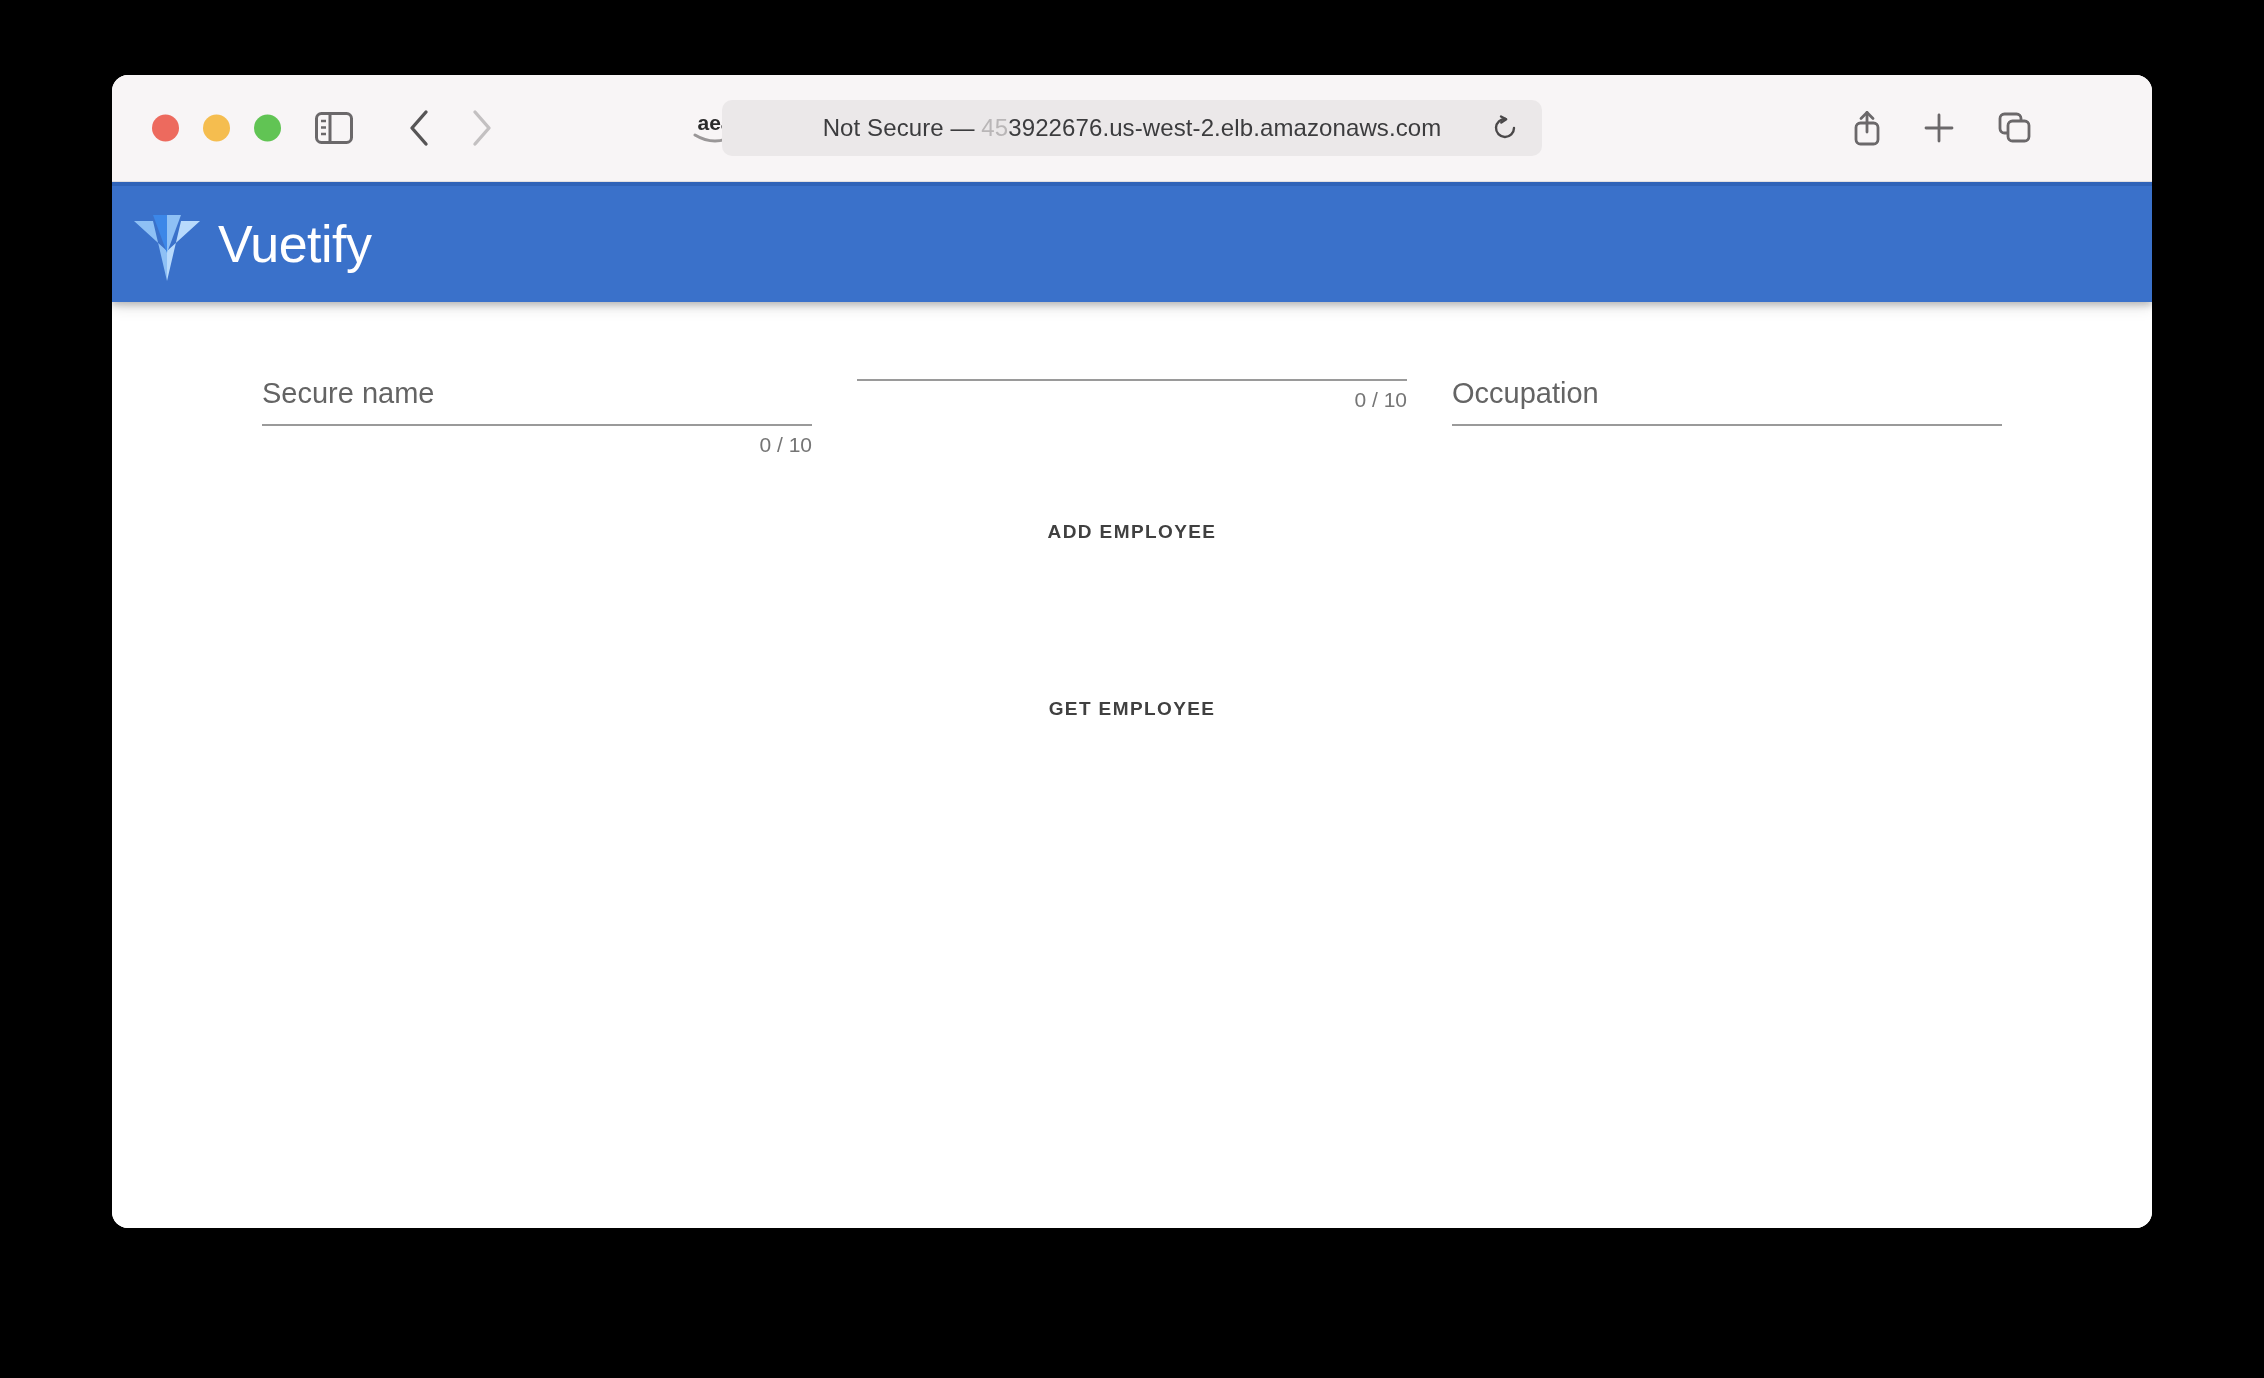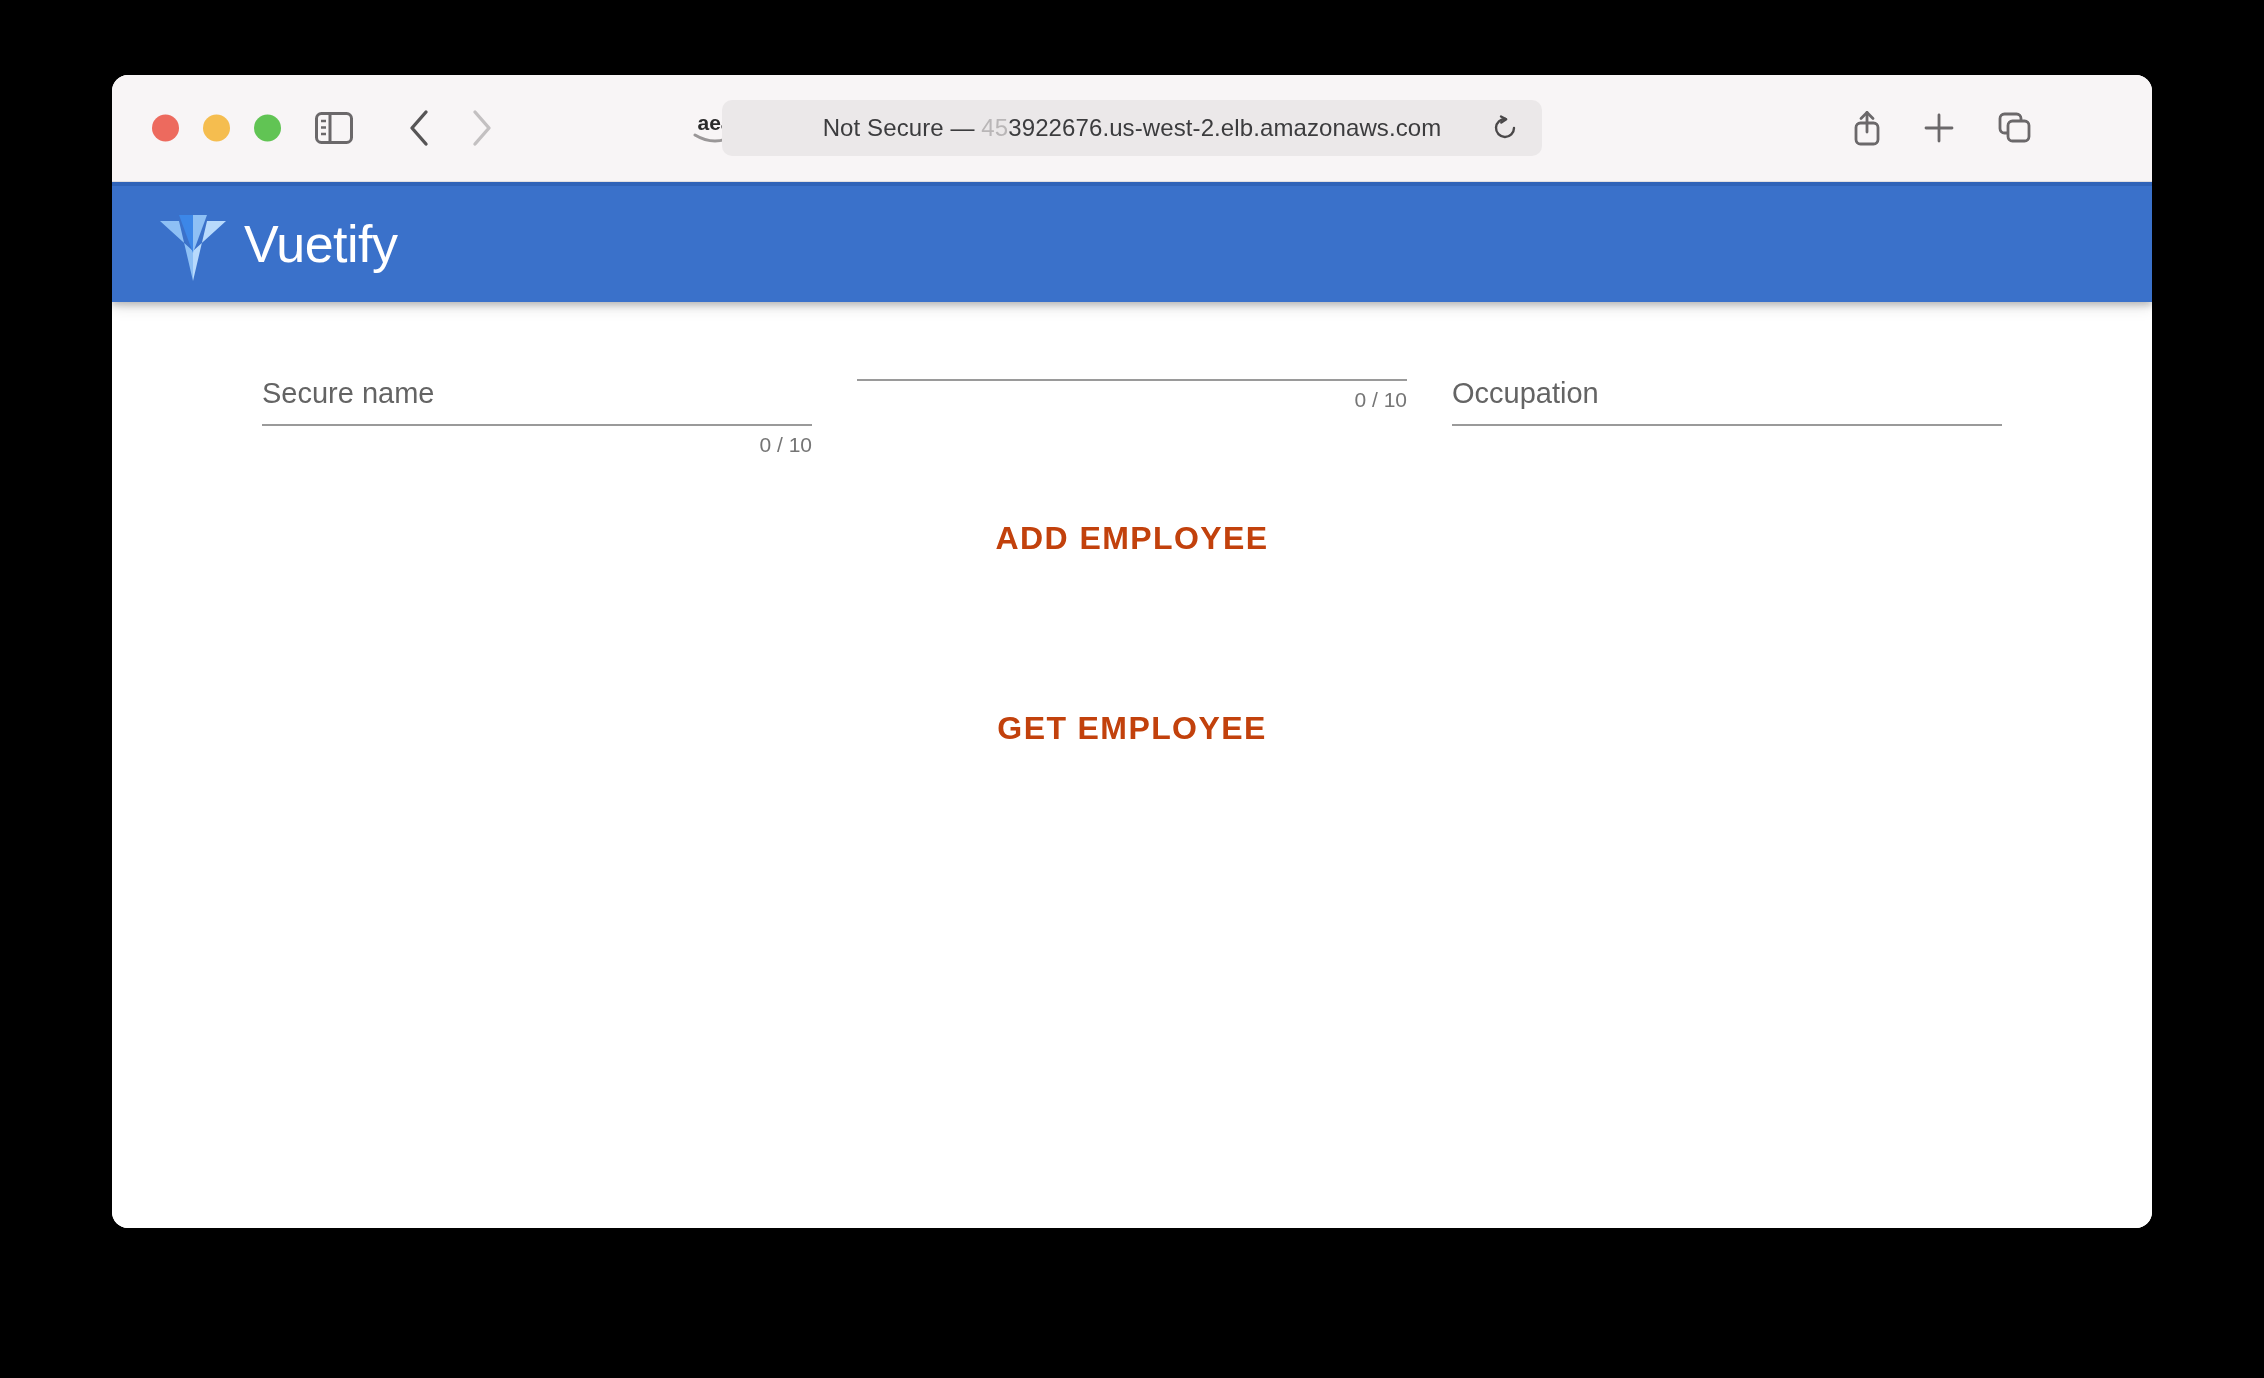--- a/index.html
+++ b/index.html
@@ -112,21 +112,21 @@
     overflow: hidden;
   }
 
   .app-bar {
     position: relative;
     height: 120px;
     background: #3a71ca;
     border-top: 4px solid #2f63b8;
     display: flex;
     align-items: center;
-    padding-left: 48px;
+    padding-left: 22px;
     box-sizing: border-box;
     box-shadow: 0 3px 7px rgba(0,0,0,0.22), 0 6px 14px rgba(0,0,0,0.10);
     z-index: 3;
   }
 
   .vuetify-logo {
     width: 66px;
     height: 74px;
     margin-right: 18px;
     flex: none;
@@ -179,23 +179,23 @@
   .btn-row {
     display: flex;
     justify-content: center;
     margin-top: 56px;
   }
   .btn-row.second { margin-top: 48px; justify-content: center; }
 
   .text-btn {
     background: transparent;
     border: none;
-    color: #c2410c;
+    color: #404040;
     font-family: "Liberation Sans", sans-serif;
-    font-size: 32px;
+    font-size: 19px;
     font-weight: 700;
     letter-spacing: 1.4px;
     padding: 10px 18px;
     cursor: pointer;
     line-height: 1;
   }
 
   .second-field-row {
     display: flex;
     gap: 45px;

